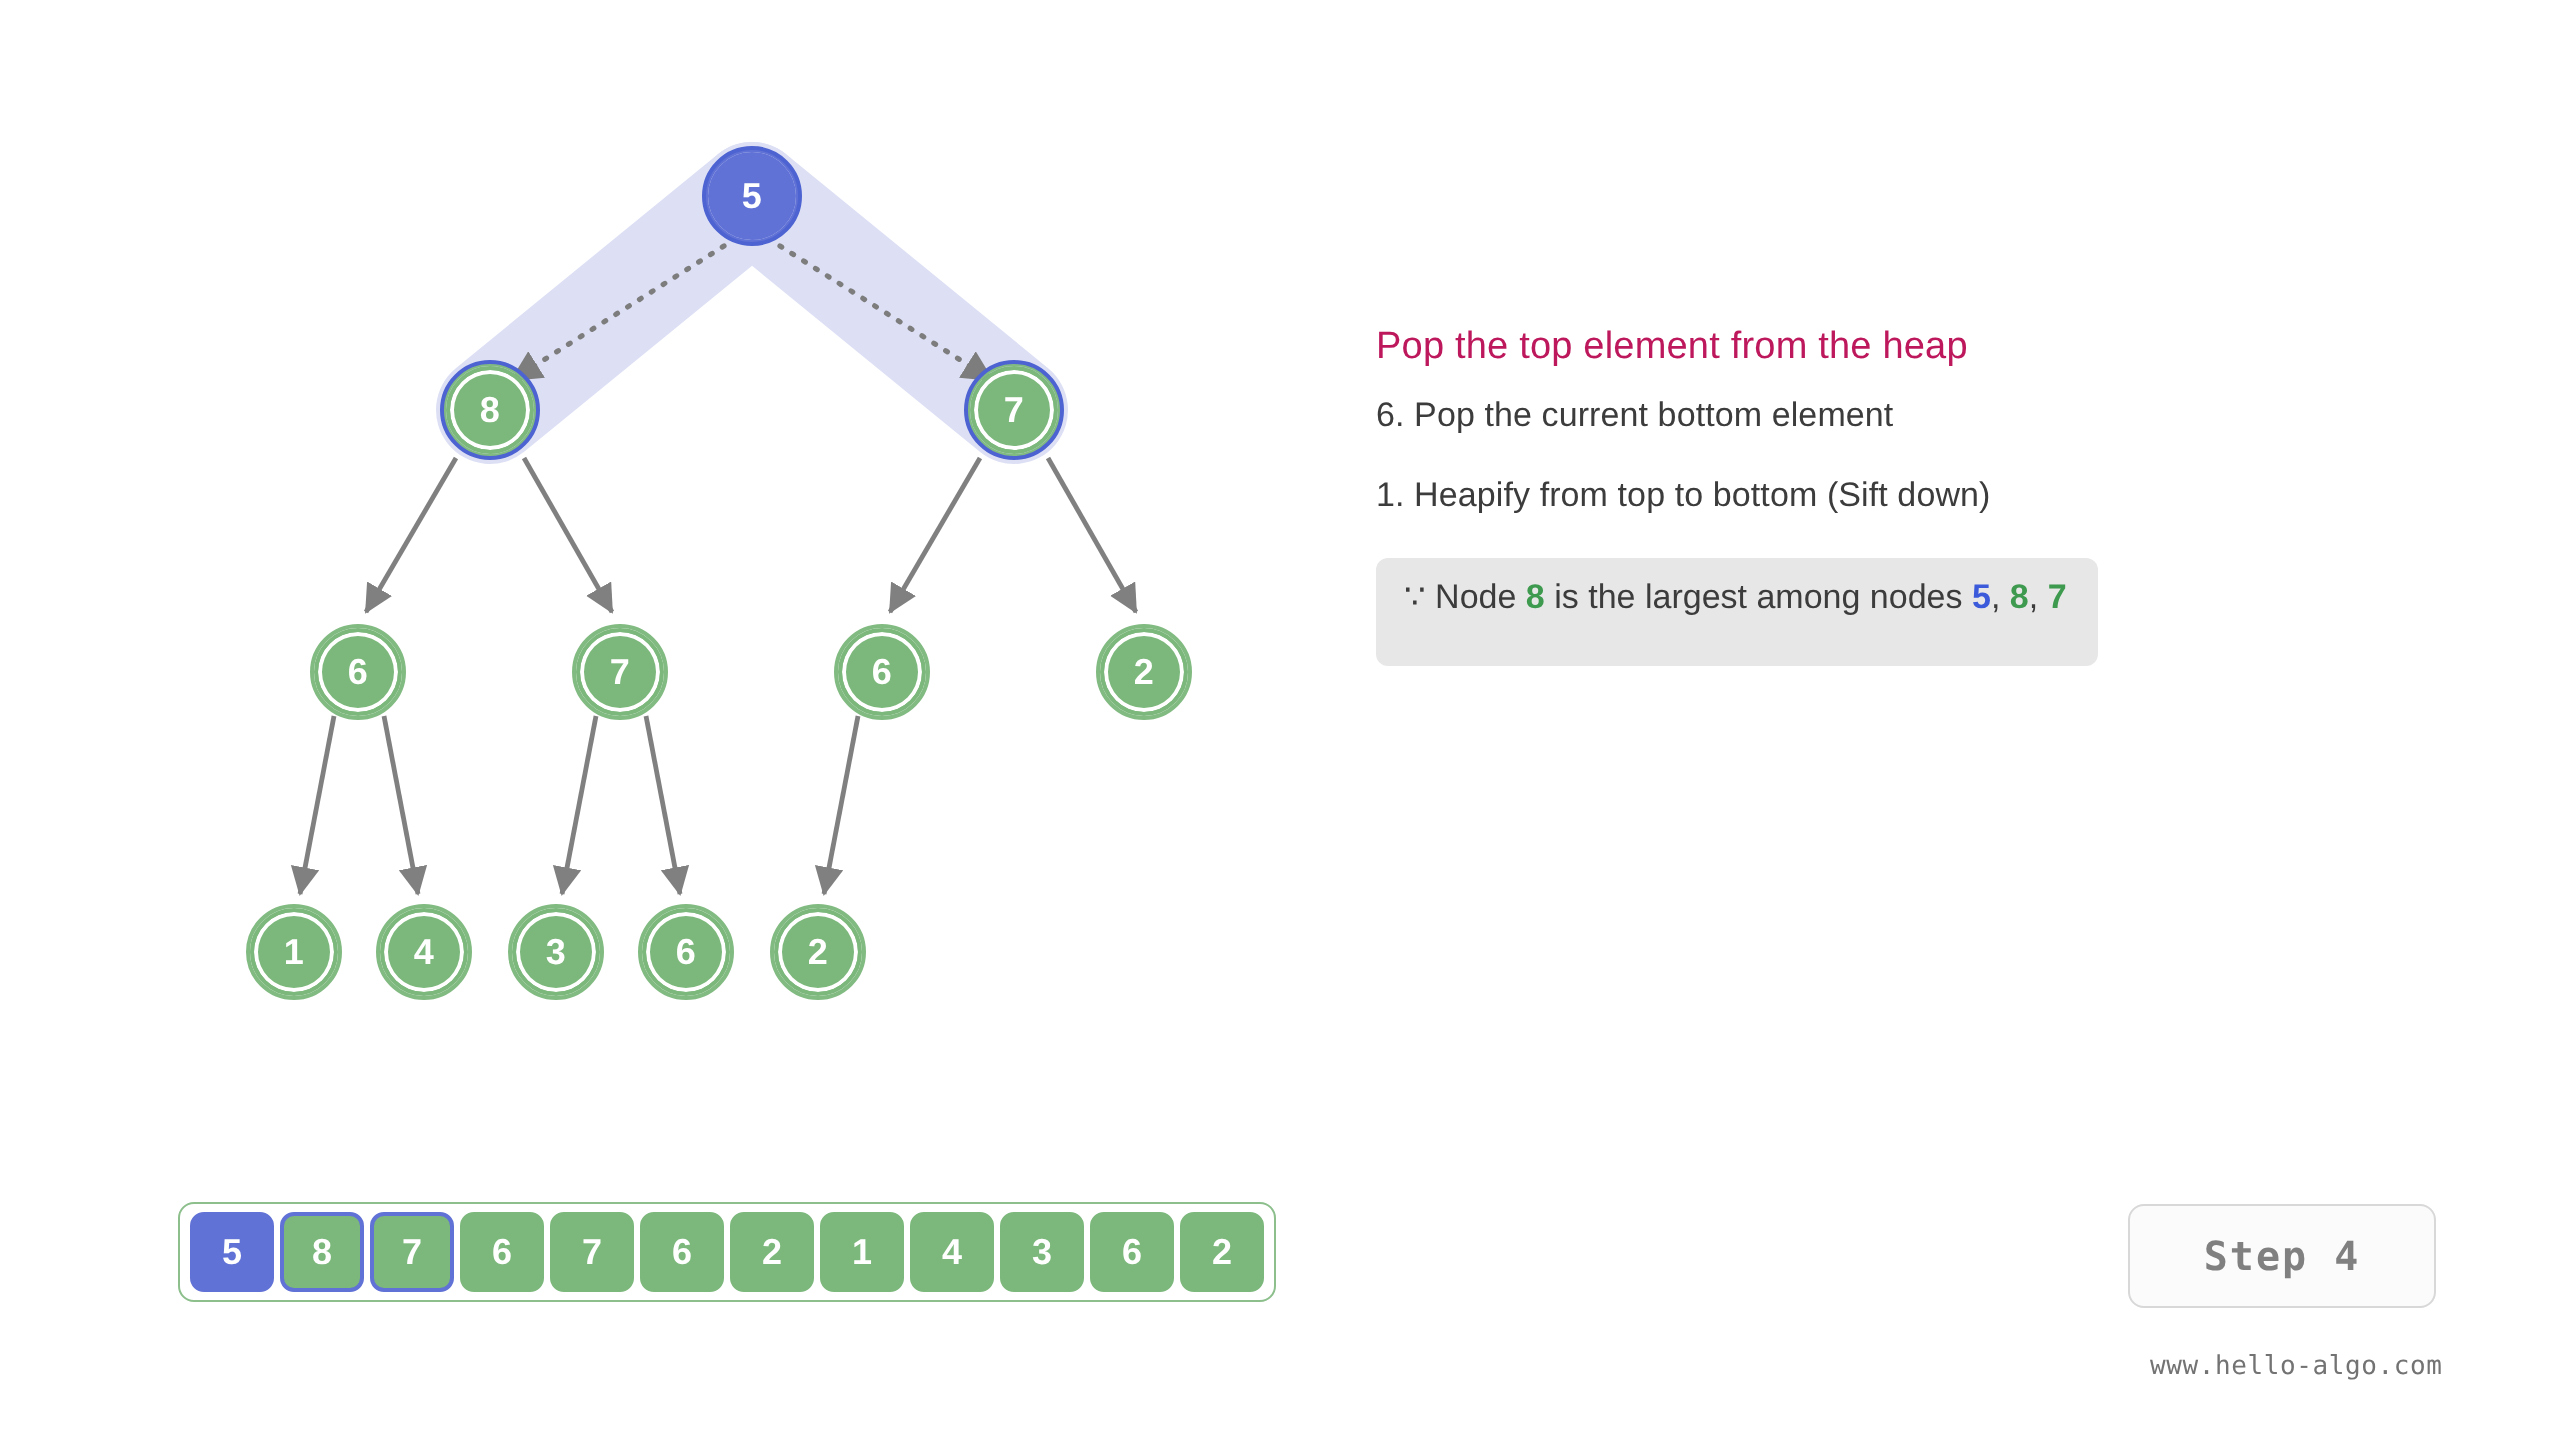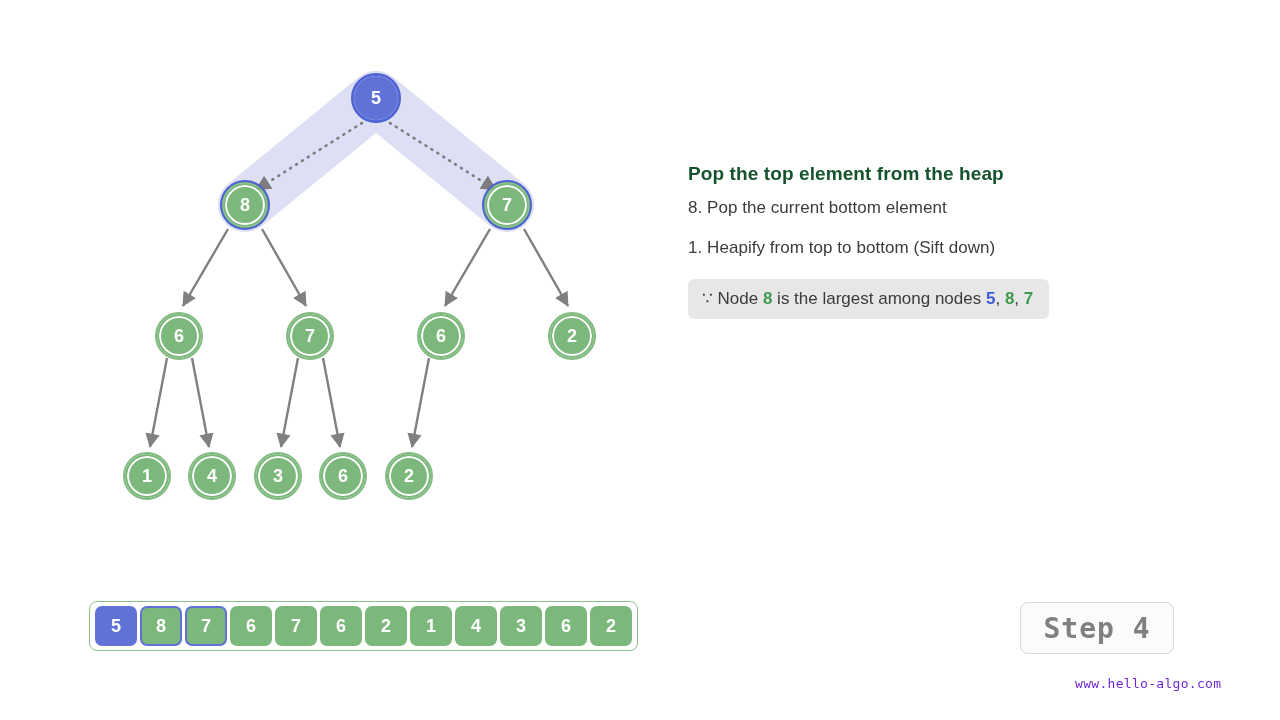--- a/index.html
+++ b/index.html
@@ -73,36 +73,36 @@
 
   
   #info-panel {
     position: absolute;
     left: 688px;
     top: 163px;
     width: 560px;
   }
   #info-title {
     font-size: 19px;
-    font-weight: bold;
-    color: #14532d;
+    font-weight: normal;
+    color: #be185d;
     margin: 0 0 13px 0;
     letter-spacing: .1px;
   }
   .step-line {
     font-size: 17px;
     color: #3c3c3c;
     margin: 0 0 20px 0;
     letter-spacing: .05px;
   }
   #reason-box {
     display: inline-block;
     background: #e7e7e7;
     border-radius: 6px;
-    padding: 9px 16px 10px 14px;
+    padding: 9px 16px 24px 14px;
     font-size: 17px;
     color: #3c3c3c;
     margin-top: 1px;
   }
   .tok-blue  { color: #3b5bdb; font-weight: bold; }
   .tok-green { color: #3d9a4e; font-weight: bold; }
 
   
   #array-wrap {
     position: absolute;
@@ -133,43 +133,43 @@
     border-color: #6172d6;
   }
   .cell.border-blue {
     background: #7cb87c;
     border-color: #6172d6;
   }
 
   
   #step-badge {
     position: absolute;
-    left: 1020px;
+    left: 1064px;
     top: 602px;
     width: 152px;
     height: 50px;
     border: 1.5px solid #d8d8d8;
     border-radius: 8px;
     background: #fbfbfb;
     display: flex;
     align-items: center;
     justify-content: center;
     font-family: "DejaVu Sans Mono", monospace;
-    font-size: 28px;
+    font-size: 20px;
     font-weight: bold;
     color: #808080;
     letter-spacing: 1px;
   }
   #footer {
     position: absolute;
     left: 1075px;
     top: 676px;
     font-family: "DejaVu Sans Mono", monospace;
     font-size: 13px;
-    color: #6d28d9;
+    color: #737373;
     letter-spacing: .3px;
   }
 </style>
 </head>
 <body>
 
 <div id="tree-panel">
 
   <svg id="tree-svg" width="680" height="560">
     <defs>
@@ -246,21 +246,21 @@
       </div>
       <div class="node green" style="left: 387px; top: 454px;">
         <span class="val">2</span>
       </div>
     </div>
 </div>
 
 <div id="info-panel">
   <h1 id="info-title">Pop the top element from the heap</h1>
 
-  <p class="step-line">8. Pop the current bottom element</p>
+  <p class="step-line">6. Pop the current bottom element</p>
   <p class="step-line">1. Heapify from top to bottom (Sift down)</p>
 
   <div id="reason-box">
     <span>∵</span><span> Node </span><span class="tok-green">8</span><span> is the largest among nodes </span><span class="tok-blue">5</span><span>, </span><span class="tok-green">8</span><span>, </span><span class="tok-green">7</span>
   </div>
 </div>
 
 <div id="array-wrap">
     <div class="cell fill-blue">5</div>
     <div class="cell border-blue">8</div>

